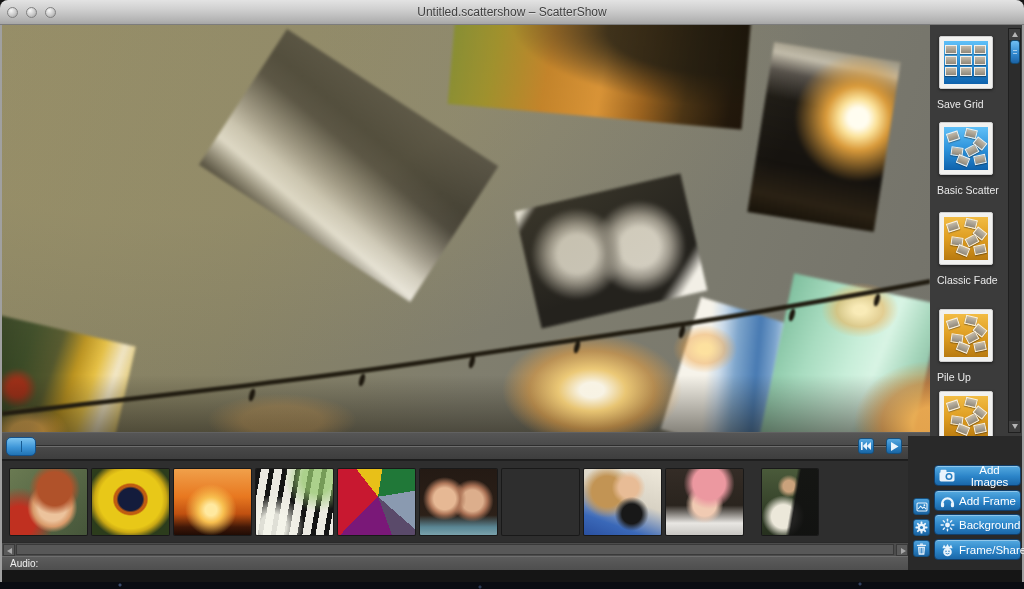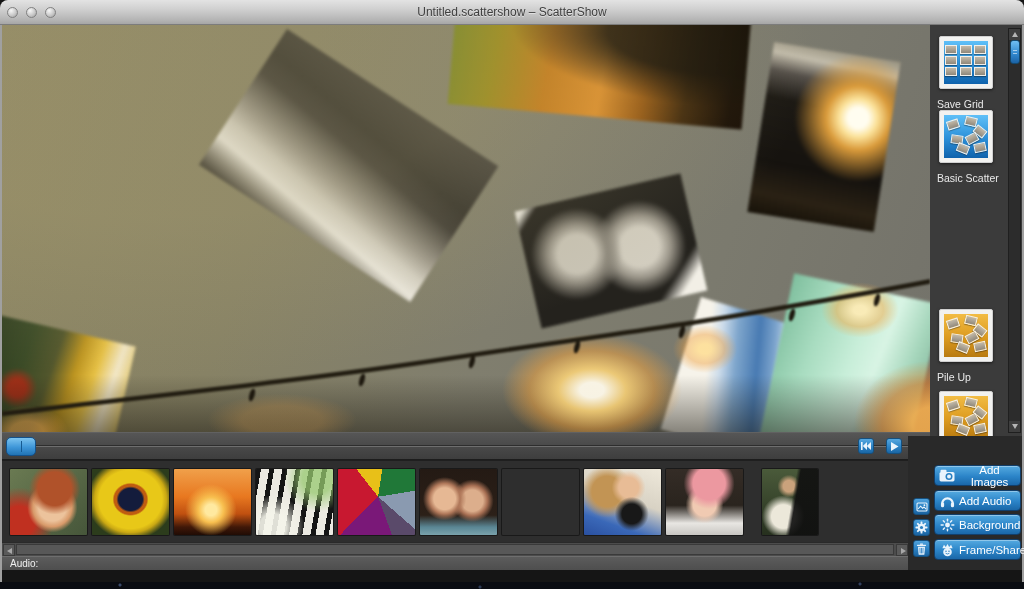--- a/index.html
+++ b/index.html
@@ -248,33 +248,47 @@
             <i></i>
             <i></i>
             <i></i>
             <i></i>
             <i></i>
             <i></i>
           </div>
       </div>
       <div class="tpl-label">Save Grid</div>
     </div>
-    <div class="tpl-item" style="top:85px">
+    <div class="tpl-item" style="top:97px">
       <div class="tpl-thumb">
         <div class="tpl-inner blue pattern-scatter">
             <i></i>
             <i></i>
             <i></i>
             <i></i>
             <i></i>
             <i></i>
             <i></i>
           </div>
       </div>
       <div class="tpl-label">Basic Scatter</div>
+    </div>
+    <div class="tpl-item" style="top:187px">
+      <div class="tpl-thumb">
+        <div class="tpl-inner gold pattern-scatter">
+            <i></i>
+            <i></i>
+            <i></i>
+            <i></i>
+            <i></i>
+            <i></i>
+            <i></i>
+          </div>
+      </div>
+      <div class="tpl-label">Classic Fade</div>
     </div>
     <div class="tpl-item" style="top:284px">
       <div class="tpl-thumb">
         <div class="tpl-inner gold pattern-scatter">
             <i></i>
             <i></i>
             <i></i>
             <i></i>
             <i></i>
             <i></i>
@@ -409,21 +423,21 @@
       <span>Add Images</span>
     </button>
     <button class="abtn ab2">
       <span class="abicon">
         <svg width="15" height="14" viewBox="0 0 16 14">
           <path d="M2.2 10 a5.8 5.8 0 0 1 11.6 0" stroke="#eaf4fc" stroke-width="2.4" fill="none"></path>
           <rect x="1" y="8.2" width="3.4" height="5.4" rx="1.6" fill="#eaf4fc"></rect>
           <rect x="11.6" y="8.2" width="3.4" height="5.4" rx="1.6" fill="#eaf4fc"></rect>
         </svg>
       </span>
-      <span>Add Audio</span>
+      <span>Add Frame</span>
     </button>
     <button class="abtn ab3">
       <span class="abicon">
         <svg width="15" height="14" viewBox="0 0 16 14">
           <circle cx="8" cy="7" r="2.6" fill="#eaf4fc"></circle>
           <g stroke="#eaf4fc" stroke-width="1.5" stroke-linecap="round">
             <line x1="8" y1="0.8" x2="8" y2="2.6"></line>
               <line x1="8" y1="11.4" x2="8" y2="13.2"></line>
             <line x1="1.2" y1="7" x2="3.4" y2="7"></line>
               <line x1="12.6" y1="7" x2="14.8" y2="7"></line>

